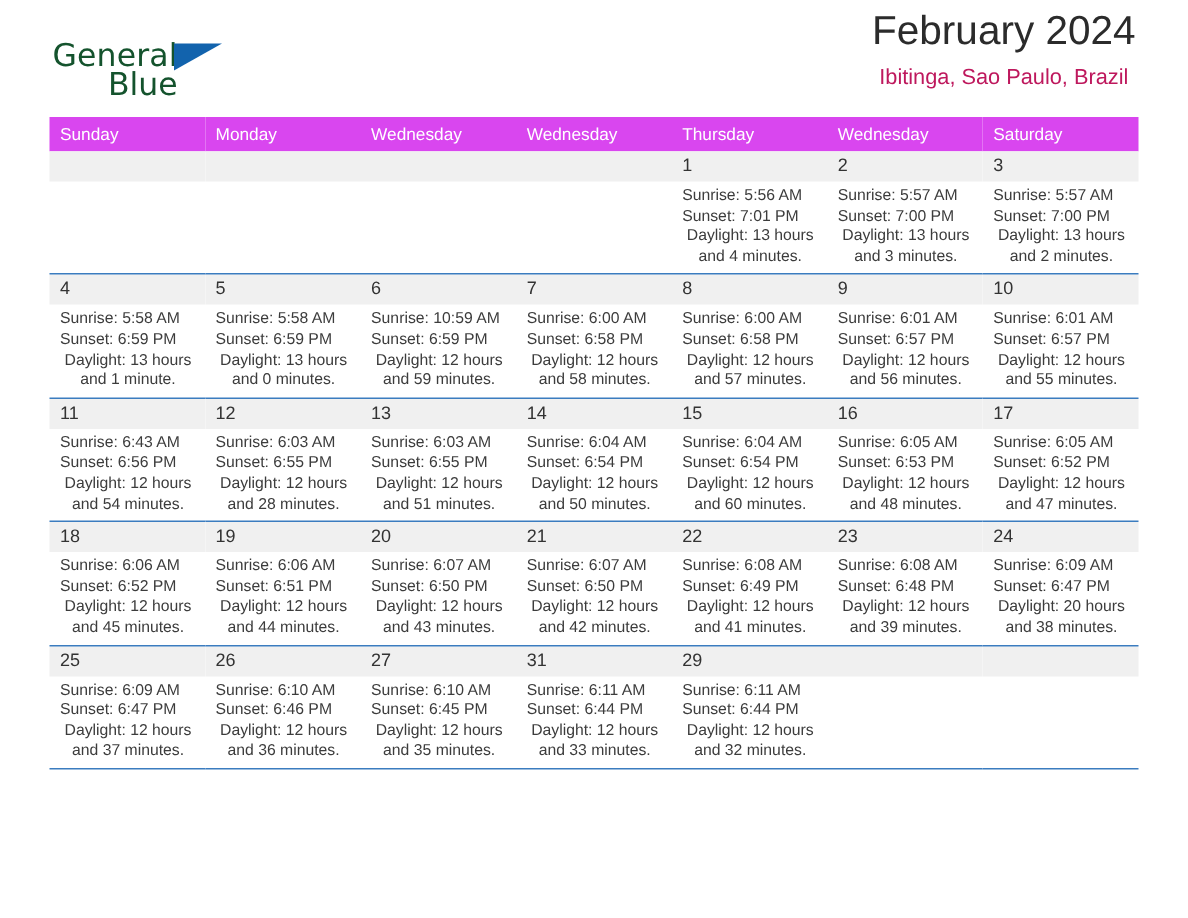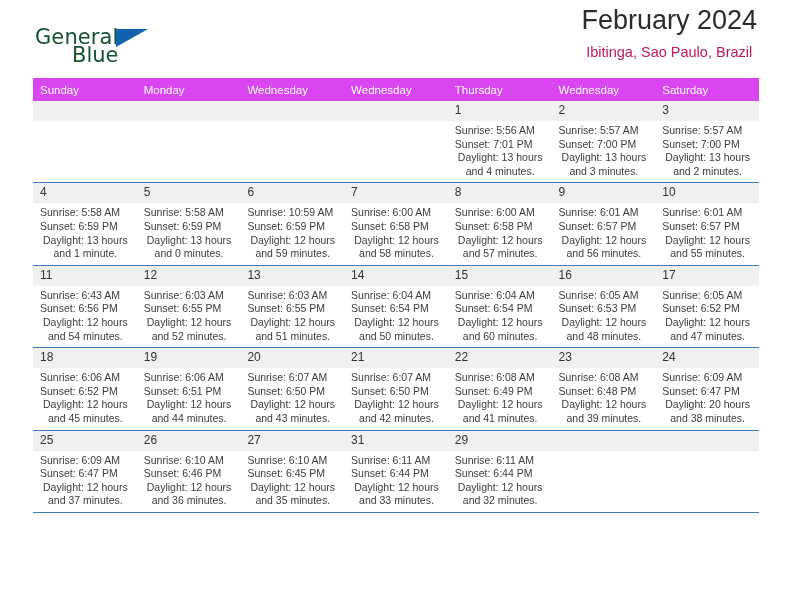--- a/index.html
+++ b/index.html
@@ -269,21 +269,21 @@
               <div>Sunrise: 6:43 AM</div>
               <div>Sunset: 6:56 PM</div>
               <div class="wrap">Daylight: 12 hours and 54 minutes.</div>
             </div>
           </td>
           <td class="filled">
             <div class="daynum">12</div>
             <div class="info">
               <div>Sunrise: 6:03 AM</div>
               <div>Sunset: 6:55 PM</div>
-              <div class="wrap">Daylight: 12 hours and 52 minutes.</div>
+              <div class="wrap">Daylight: 12 hours and 28 minutes.</div>
             </div>
           </td>
           <td class="filled">
             <div class="daynum">13</div>
             <div class="info">
               <div>Sunrise: 6:03 AM</div>
               <div>Sunset: 6:55 PM</div>
               <div class="wrap">Daylight: 12 hours and 51 minutes.</div>
             </div>
           </td>

